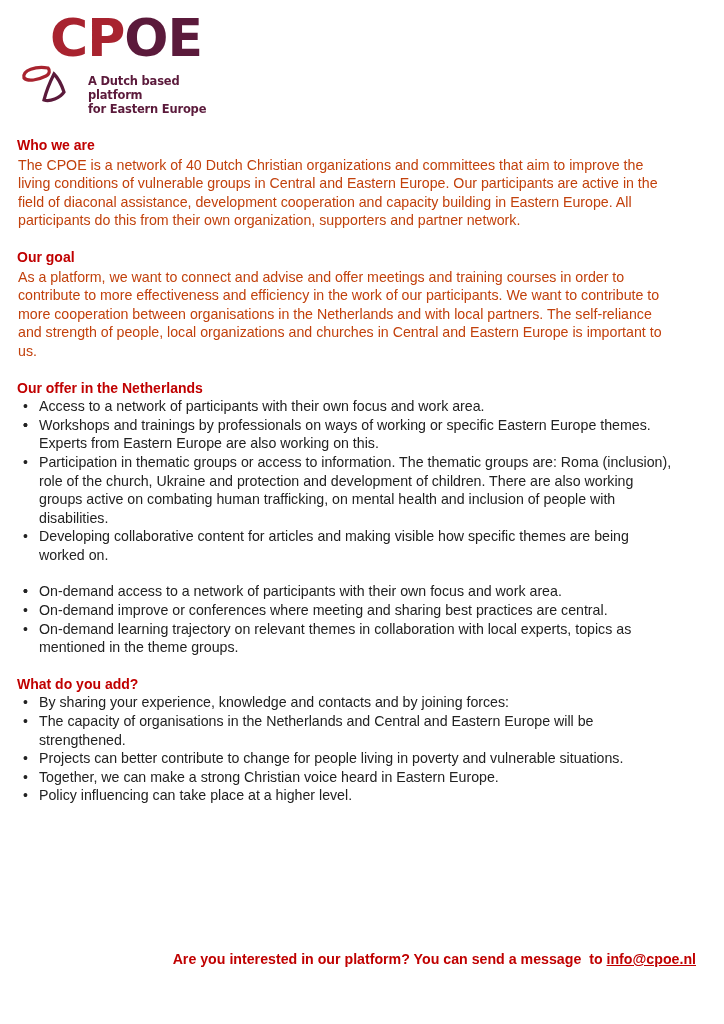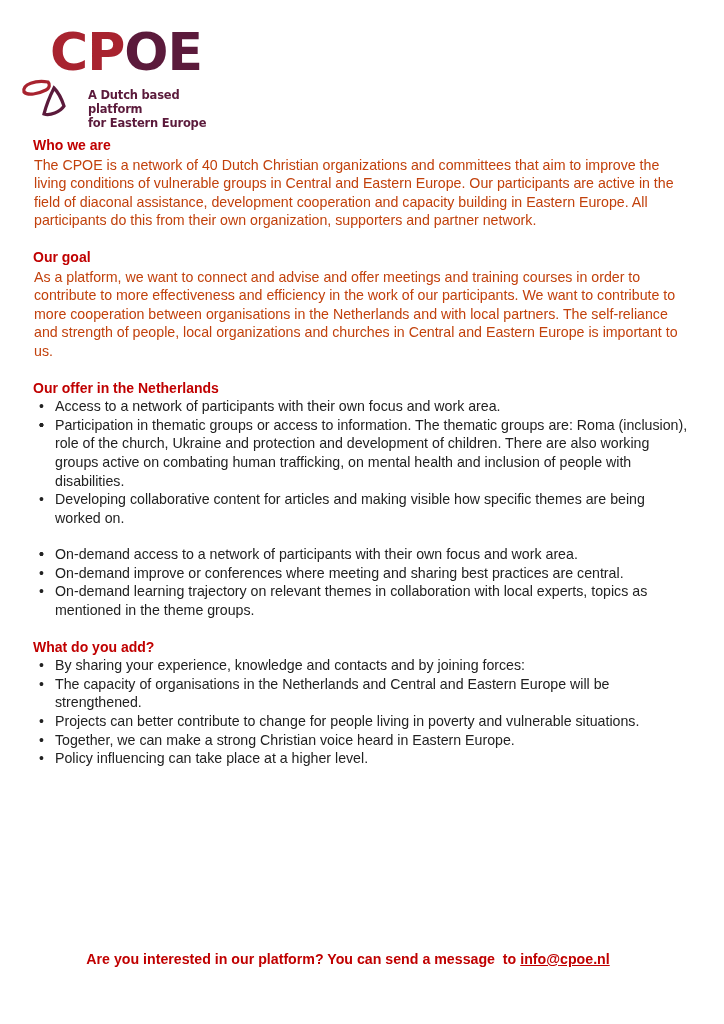--- a/index.html
+++ b/index.html
@@ -1,37 +1,37 @@
 <!DOCTYPE html>
 <html><head>
 <meta charset="utf-8">
 <style>
   html, body { margin: 0; padding: 0; background: #ffffff; }
   body { width: 724px; height: 1024px; position: relative; overflow: hidden;
          font-family: "Liberation Sans", "DejaVu Sans", sans-serif; color: #1f1f1f; }
 
-  .logo { position: absolute; left: 20px; top: 26px; width: 200px; height: 95px; }
+  .logo { position: absolute; left: 20px; top: 12px; width: 200px; height: 95px; }
   .logo .wordmark { position: absolute; left: 30px; top: -4px; font-family: "DejaVu Sans", sans-serif;
          font-weight: bold; font-size: 52px; letter-spacing: -1px; line-height: 60px; }
   .logo .cp { color: #a8232f; }
   .logo .oe { color: #5b1a3b; }
   .logo .tagline { position: absolute; left: 68px; top: 62px; color: #5b1a3b;
          font-family: "DejaVu Sans", sans-serif; font-weight: bold; font-size: 11.5px;
          line-height: 14px; letter-spacing: -0.2px; }
   .logo svg.leaves { position: absolute; left: 0; top: 50px; }
 
-  .content { position: absolute; left: 33px; top: 136px; width: 660px; }
+  .content { position: absolute; left: 17px; top: 136px; width: 660px; }
   .section { margin-bottom: 18px; }
   .heading { color: #c00000; font-weight: bold; font-size: 14px; line-height: 18.6px; margin: 0; }
   .body-text { font-size: 14.2px; line-height: 18.6px; margin: 1px; color: #c2410c; }
   ul.items { list-style: none; margin: 0; padding: 0; }
   ul.items li { position: relative; padding-left: 22px; font-size: 14.2px; line-height: 18.6px; color: #222; }
   ul.items li .bullet { position: absolute; left: 6px; top: 0; font-size: 14px; }
 
-  .cta { position: absolute; left: 0; width: 696px; top: 950px; text-align: center;
+  .cta { position: absolute; left: 0; width: 696px; top: 950px; text-align: right;
          color: #c00000; font-weight: bold; font-size: 14.2px; line-height: 18px; }
   .cta a { color: #c00000; text-decoration: underline; }
 </style>
 </head>
 <body>
 
 <div class="logo">
   <div class="wordmark">
     <span class="cp">CP</span><span class="oe">OE</span>
   </div>
@@ -55,21 +55,21 @@
   <div class="section">
     <h2 class="heading">Our goal</h2>
     <p class="body-text">As a platform, we want to connect and advise and offer meetings and training courses in order to contribute to more effectiveness and efficiency in the work of our participants. We want to contribute to more cooperation between organisations in the Netherlands and with local partners. The self-reliance and strength of people, local organizations and churches in Central and Eastern Europe is important to us.</p>
   </div>
 
   <div class="section">
     <h2 class="heading">Our offer in the Netherlands</h2>
     <ul class="items">
       <li><span class="bullet">•</span><span>Access to a network of participants with their own focus and work area.</span></li>
       <li><span class="bullet">•</span></li>
-      <li><span class="bullet">•</span></li>
+      <li><span class="bullet">•</span><span>Workshops and trainings by professionals on ways of working or specific Eastern Europe themes. Experts from Eastern Europe are also working on this.</span></li>
       <li><span class="bullet">•</span><span>Participation in thematic groups or access to information. The thematic groups are: Roma (inclusion), role of the church, Ukraine and protection and development of children. There are also working groups active on combating human trafficking, on mental health and inclusion of people with disabilities.</span></li>
       <li><span class="bullet">•</span><span>Developing collaborative content for articles and making visible how specific themes are being worked on.</span></li>
     </ul>
   </div>
 
   <div class="section">
     <ul class="items">
       <li><span class="bullet">•</span></li>
       <li><span class="bullet">•</span><span>On-demand access to a network of participants with their own focus and work area.</span></li>
       <li><span class="bullet">•</span><span>On-demand improve or conferences where meeting and sharing best practices are central.</span></li>

